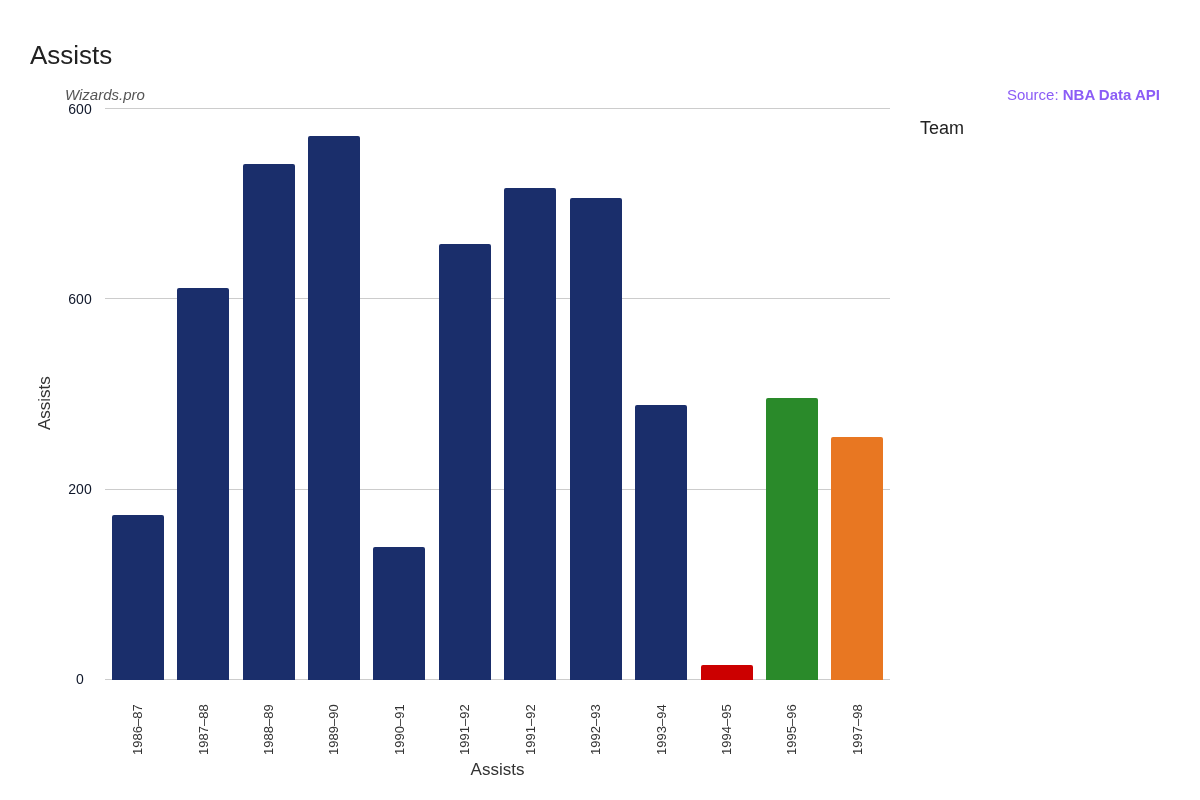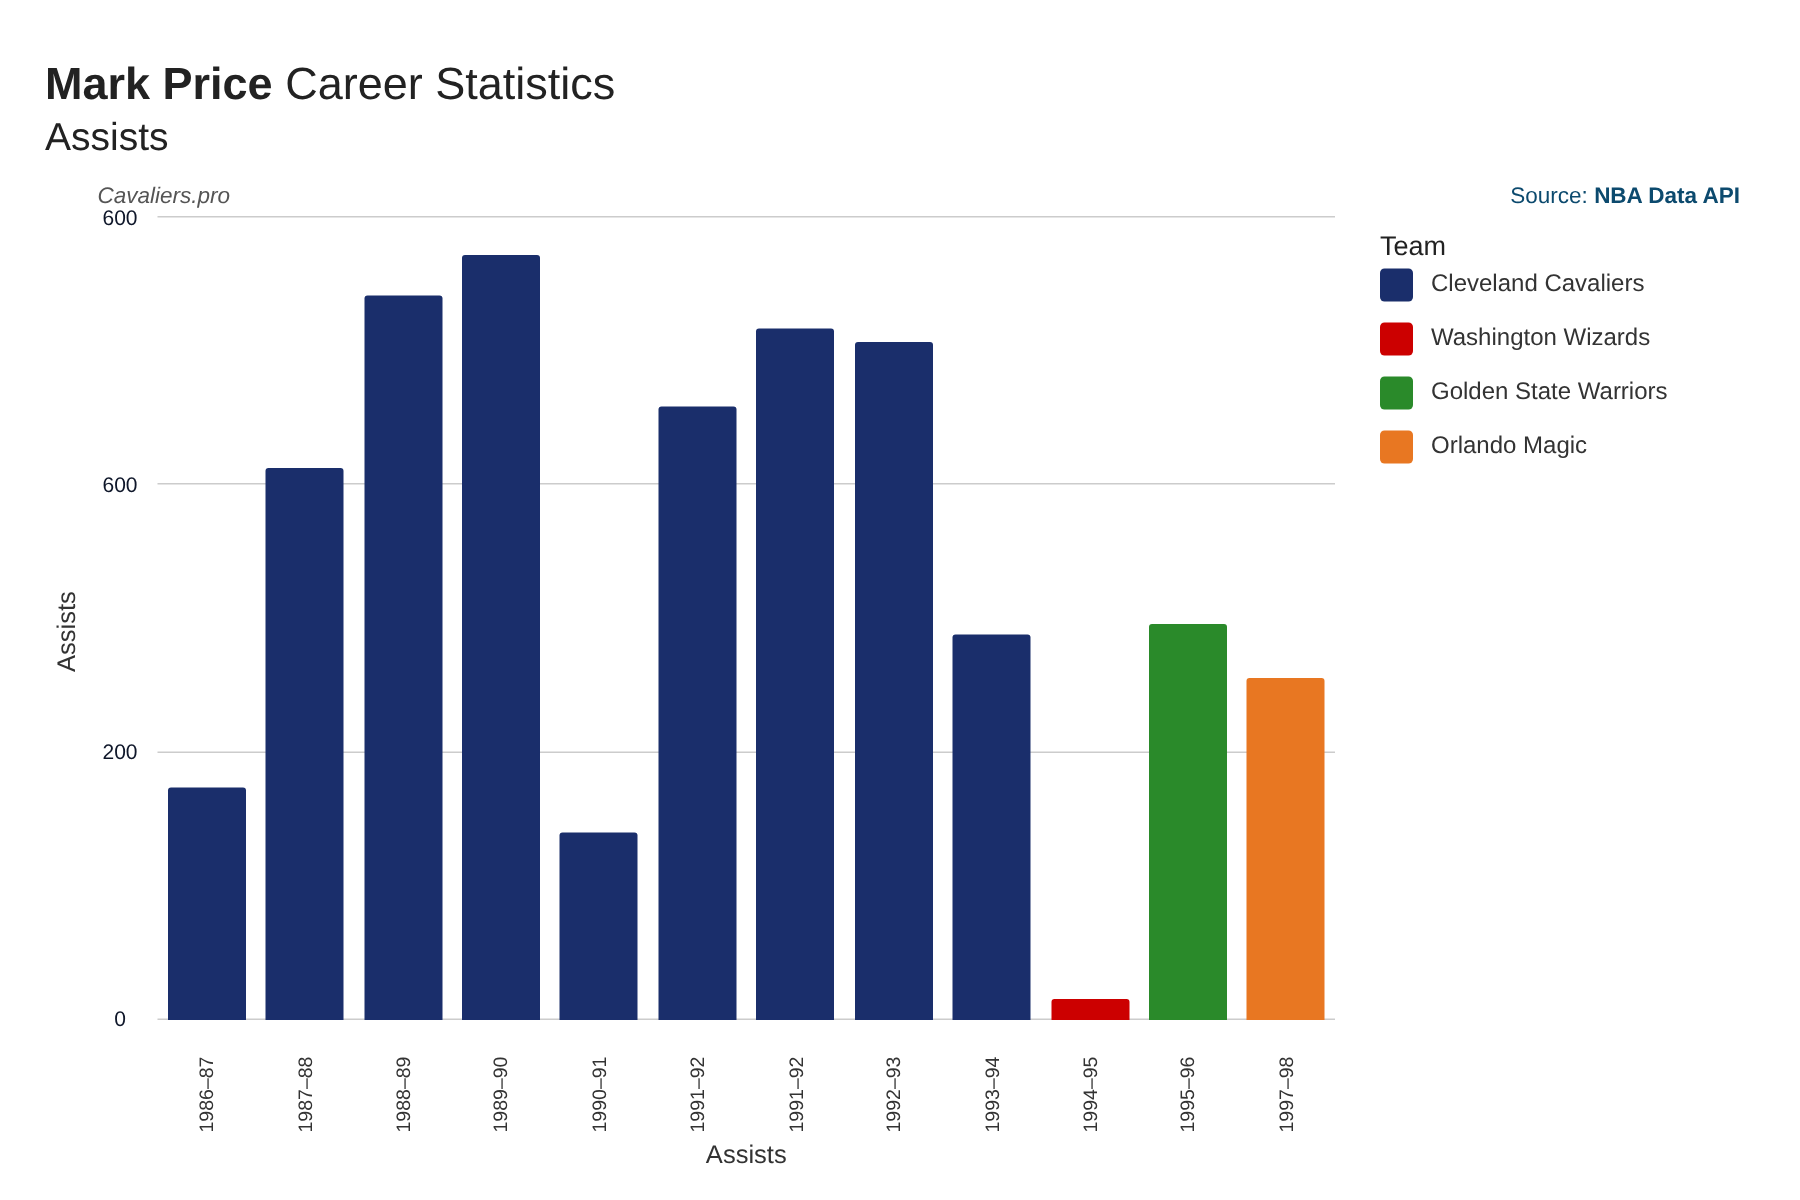--- a/index.html
+++ b/index.html
@@ -63,21 +63,21 @@
       padding-left: 10px;
       padding-right: 10px;
     }
     .watermark {
       font-style: italic;
       font-size: 15px;
       color: #555;
     }
     .source-text {
       font-size: 15px;
-      color: #0c4a6e;
+      color: #8b5cf6;
       margin-left: 12px;
     }
     .source-text span.bold { font-weight: 900; }
     .graph-and-legend {
       display: flex;
       flex: 1;
     }
     .graph-container {
       flex: 1;
       position: relative;
@@ -191,31 +191,28 @@
     .legend-label {
       font-size: 16px;
       color: #333;
     }
   </style>
 </head>
 <body>
 
 <div class="container">
   <div class="title-block">
-    <div class="title-line">
-      <span class="bold">Mark Price</span><span class="normal"> Career Statistics</span>
-    </div>
     <div class="subtitle">Assists</div>
   </div>
 
   <div class="chart-area">
     <div class="y-axis-label">Assists</div>
     <div class="chart-inner">
       <div class="watermark-source">
-        <span class="watermark">Cavaliers.pro</span>
+        <span class="watermark">Wizards.pro</span>
         <span class="source-text">
           <span>Source: </span><span class="bold">NBA Data API</span>
         </span>
       </div>
       <div class="graph-and-legend">
         <div class="graph-container">
           <div class="graph-body" id="graph-body">
 
           <div class="grid-lines">
                 <div class="grid-line">
@@ -309,35 +306,17 @@
                 <div class="x-label">1995–96</div>
               </div>
               <div class="x-label-group">
                 <div class="x-label">1997–98</div>
               </div>
             </div>
           <div class="x-axis-title">Assists</div>
         </div>
         <div class="legend">
           <div class="legend-title">Team</div>
-          <div id="legend-items">
-              <div class="legend-item">
-    <div class="legend-color" style="background:#1a2e6b"></div>
-    <span class="legend-label">Cleveland Cavaliers</span>
-  </div>
-              <div class="legend-item">
-    <div class="legend-color" style="background:#cc0000"></div>
-    <span class="legend-label">Washington Wizards</span>
-  </div>
-              <div class="legend-item">
-    <div class="legend-color" style="background:#2a8a2a"></div>
-    <span class="legend-label">Golden State Warriors</span>
-  </div>
-              <div class="legend-item">
-    <div class="legend-color" style="background:#e87722"></div>
-    <span class="legend-label">Orlando Magic</span>
-  </div>
-            </div>
         </div>
       </div>
     </div>
   </div>
 </div>
 
 </body></html>

